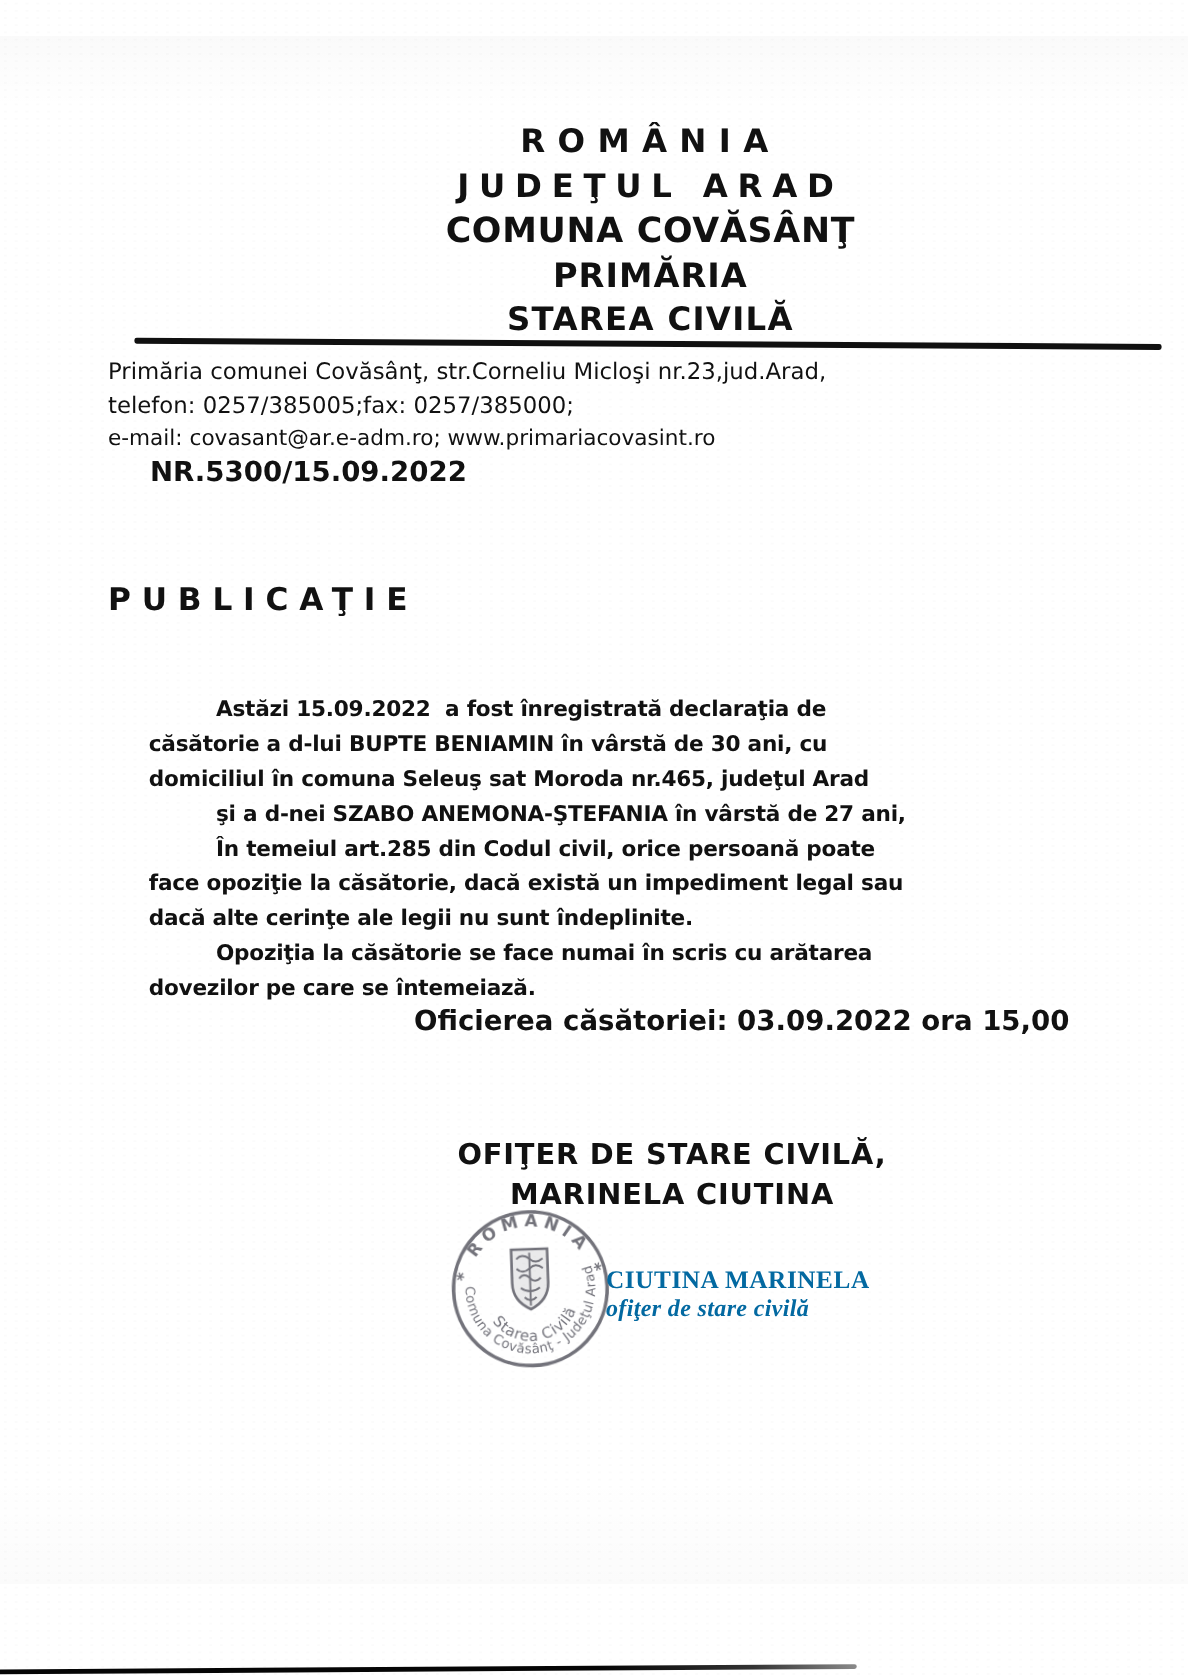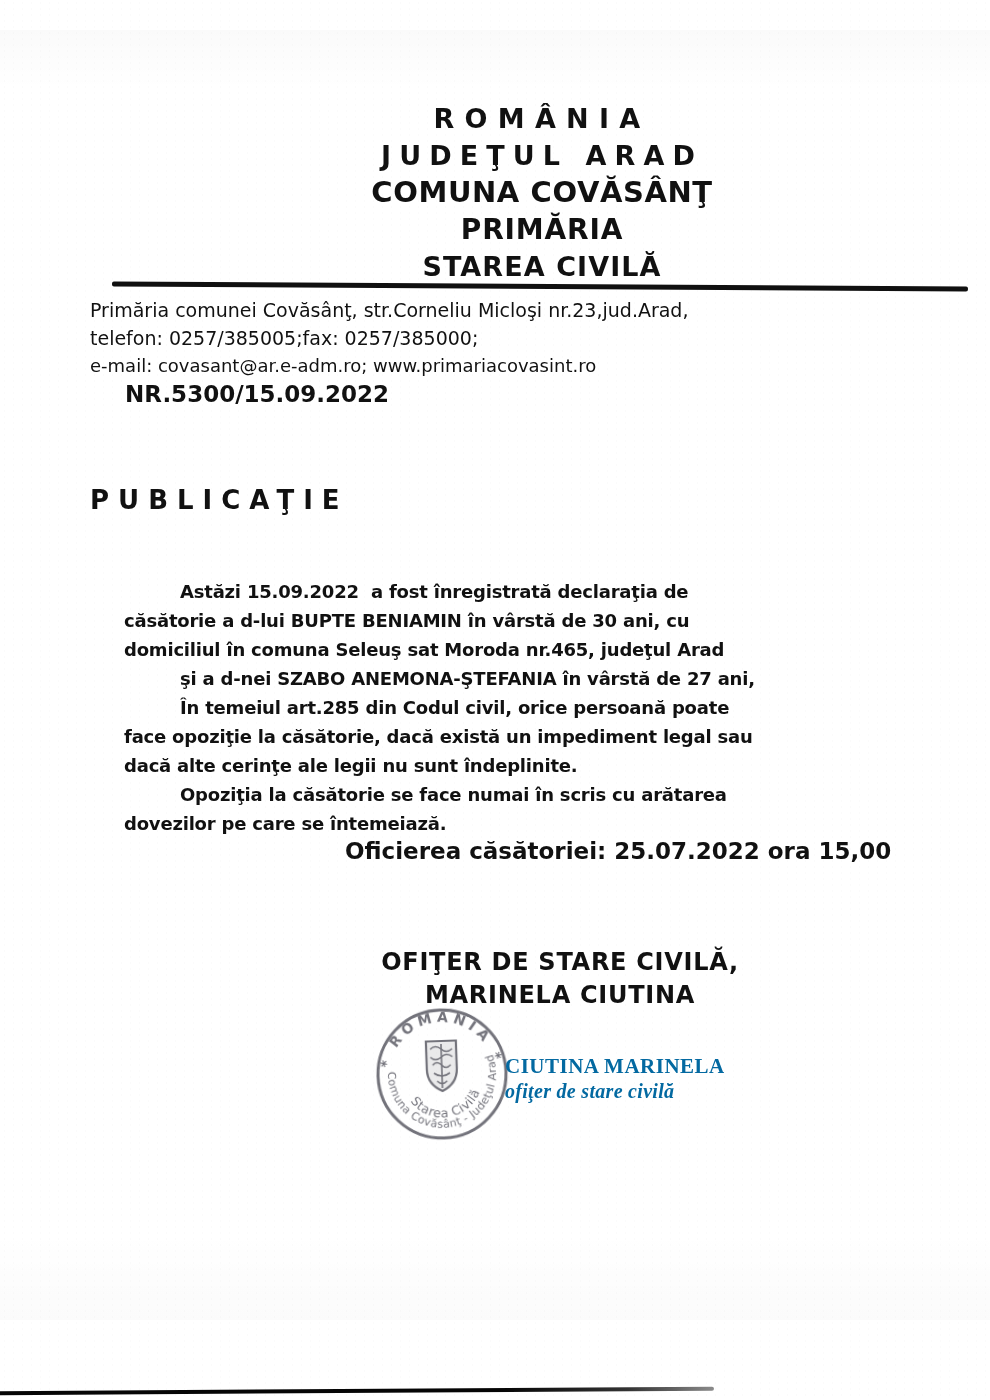--- a/index.html
+++ b/index.html
@@ -100,21 +100,21 @@
       <div class="body-line">căsătorie a d-lui BUPTE BENIAMIN în vârstă de 30 ani, cu</div>
       <div class="body-line">domiciliul în comuna Seleuş sat Moroda nr.465, judeţul Arad</div>
       <div class="body-line indent">şi a d-nei SZABO ANEMONA-ŞTEFANIA în vârstă de 27 ani,</div>
       <div class="body-line indent">În temeiul art.285 din Codul civil, orice persoană poate</div>
       <div class="body-line">face opoziţie la căsătorie, dacă există un impediment legal sau</div>
       <div class="body-line">dacă alte cerinţe ale legii nu sunt îndeplinite.</div>
       <div class="body-line indent">Opoziţia la căsătorie se face numai în scris cu arătarea</div>
       <div class="body-line">dovezilor pe care se întemeiază.</div>
     </div>
 
-  <div class="ceremony">Oficierea căsătoriei: 25.07.2022 ora 15,00</div>
+  <div class="ceremony">Oficierea căsătoriei: 03.09.2022 ora 15,00</div>
 
   <div class="officer">
     <div>OFIŢER DE STARE CIVILĂ,</div>
     <div>MARINELA CIUTINA</div>
   </div>
 
   <svg class="round-stamp" viewBox="0 0 136 136" xmlns="http://www.w3.org/2000/svg">
     <defs>
       <path id="arcTop" d="M 16,68 A 52,52 0 0 1 120,68"></path>
       <path id="arcBottomOuter" d="M 17,50 A 54,54 0 1 0 119,50"></path>

